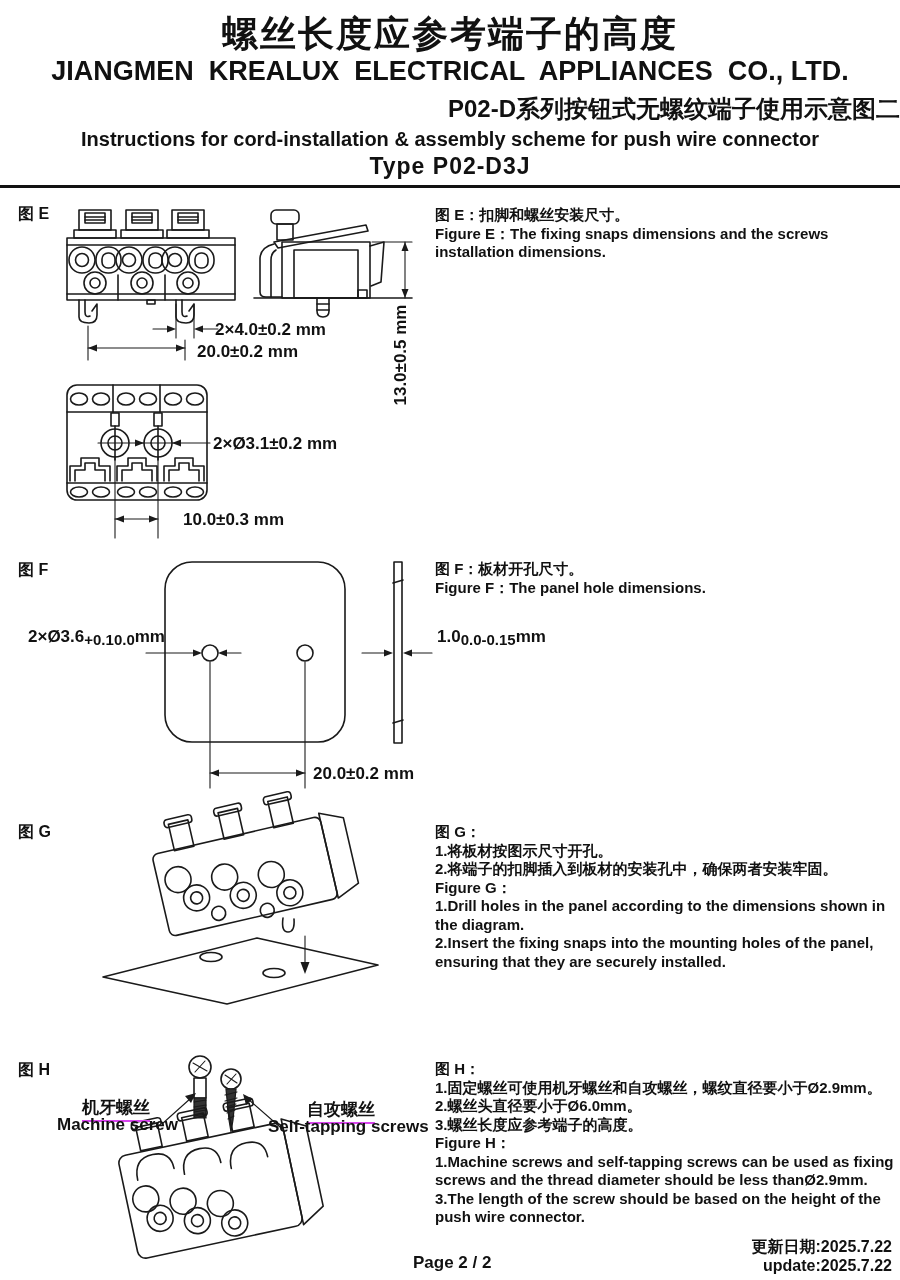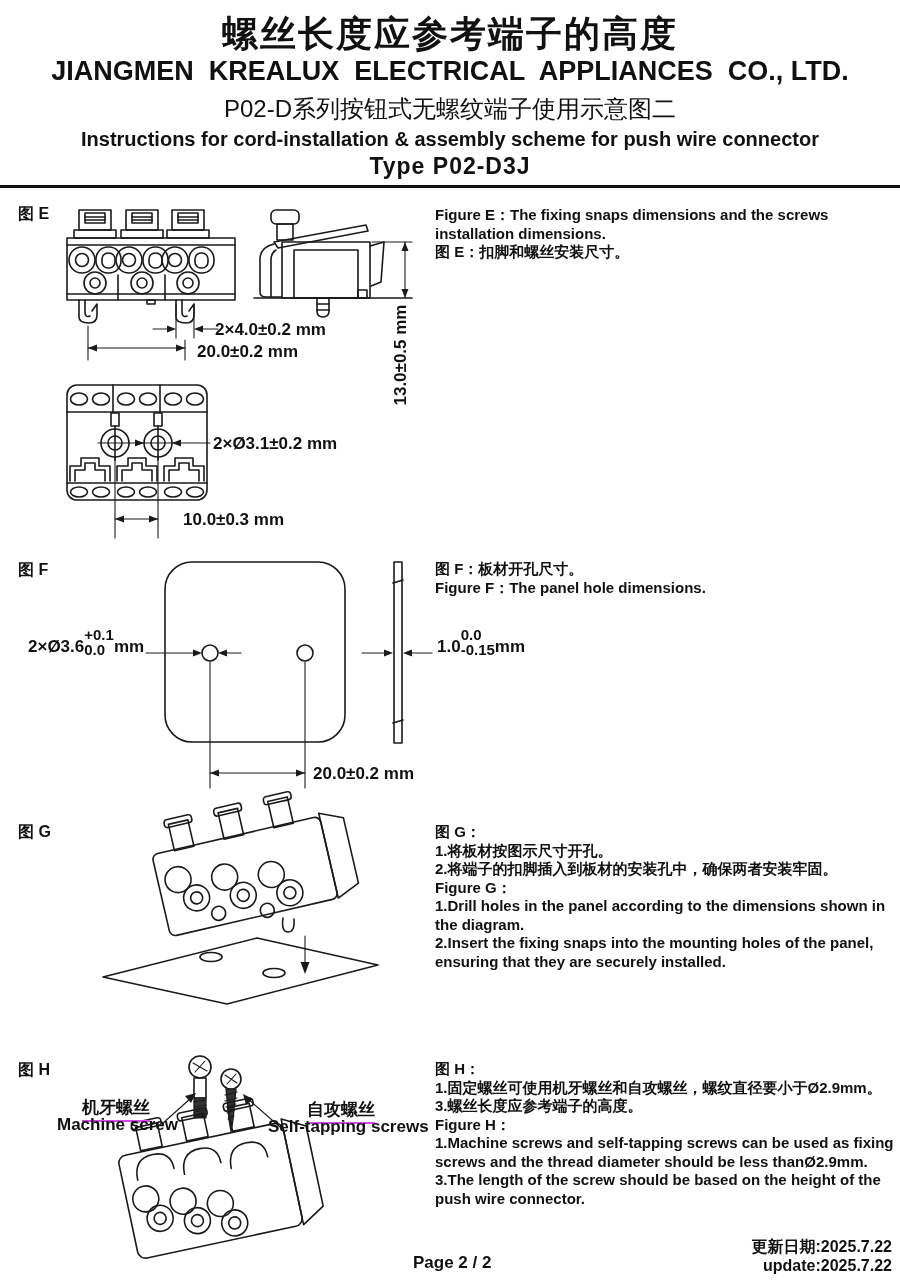--- a/index.html
+++ b/index.html
@@ -4,32 +4,32 @@
 <style>
   html,body{margin:0;padding:0;}
   body{
     width:900px;height:1280px;position:relative;background:#fff;color:#111;
     font-family:"Liberation Sans",sans-serif;overflow:hidden;
   }
   .abs{position:absolute;}
   .ctr{left:0;width:900px;text-align:center;white-space:pre;}
   .h-cn{font-size:36px;font-weight:bold;letter-spacing:2px;}
   .h-en{font-size:27px;font-weight:bold;}
-  .h-scn{font-size:24px;font-weight:normal;}
+  .h-scn{font-size:24px;font-weight:bold;text-align:right;}
   .h-sen{font-size:20px;font-weight:bold;}
   .h-type{font-size:23px;font-weight:bold;letter-spacing:1px;}
   .rule{left:0;top:185px;width:900px;height:3px;background:#111;}
   .tag{font-size:16px;font-weight:bold;white-space:nowrap;}
   .cap{width:462px;font-size:15px;line-height:18.5px;font-weight:bold;}
   .cap div{margin:0;}
   .dim{font-size:17px;font-weight:bold;white-space:nowrap;}
   .dim-sm{font-size:15px;font-weight:bold;line-height:15px;white-space:nowrap;}
   .vtext{width:140px;height:20px;text-align:center;transform:rotate(-90deg);}
   .dimrow{display:flex;align-items:flex-end;}
-  .stack{display:inline-flex;flex-direction:column;align-items:flex-start;text-align:center;}
+  .stack{display:inline-flex;flex-direction:row;align-items:flex-start;text-align:center;}
   .underl{border-bottom:2px solid #d946ef;padding-bottom:1px;}
   .foot{font-size:17px;font-weight:bold;}
   .upd{font-size:16px;font-weight:bold;line-height:19px;text-align:right;white-space:nowrap;margin-left:42px;}
   svg{position:absolute;overflow:visible;}
   svg *{vector-effect:non-scaling-stroke;}
   .ln{stroke:#1a1a1a;stroke-width:1.6;fill:none;stroke-linecap:round;stroke-linejoin:round;}
   .thin{stroke:#1a1a1a;stroke-width:1.1;fill:none;stroke-linecap:round;}
   .ah{fill:#1a1a1a;stroke:none;}
   .dark{fill:#333;stroke:#1a1a1a;stroke-width:1.2;}
 </style>
@@ -178,22 +178,22 @@
   </g>
 </svg>
 
 <div class="abs dim" style="left:215px;top:320px">2×4.0±0.2 mm</div>
 <div class="abs dim" style="left:197px;top:342px">20.0±0.2 mm</div>
 <div class="abs dim vtext" style="left:331px;top:345px">13.0±0.5 mm</div>
 <div class="abs dim" style="left:213px;top:434px">2×Ø3.1±0.2 mm</div>
 <div class="abs dim" style="left:183px;top:510px">10.0±0.3 mm</div>
 
 <div class="abs cap" style="left:435px;top:206px">
+  <div>图 E：扣脚和螺丝安装尺寸。</div>
   <div>Figure E：The fixing snaps dimensions and the screws installation dimensions.</div>
-  <div>图 E：扣脚和螺丝安装尺寸。</div>
 </div>
 
 <div class="abs tag" style="left:18px;top:560px">图 F</div>
 
 <svg style="left:0px;top:555px" width="560" height="245" viewBox="0 0 560 245">
   <g class="ln">
     <rect x="165" y="7" width="180" height="180" rx="27"></rect>
     <circle cx="210" cy="98" r="8"></circle>
       <circle cx="305" cy="98" r="8"></circle>
   </g>
@@ -351,20 +351,21 @@
 </svg>
 
 <div class="abs dim underl" style="left:82px;top:1096px">机牙螺丝</div>
 <div class="abs dim" style="left:57px;top:1115px">Machine screw</div>
 <div class="abs dim underl" style="left:307px;top:1098px">自攻螺丝</div>
 <div class="abs dim" style="left:268px;top:1117px">Self-tapping screws</div>
 
 <div class="abs cap" style="left:435px;top:1060px">
   <div>图 H：</div>
   <div>1.固定螺丝可使用机牙螺丝和自攻螺丝，螺纹直径要小于Ø2.9mm。</div>
+  <div>2.螺丝头直径要小于Ø6.0mm。</div>
   <div>3.螺丝长度应参考端子的高度。</div>
   <div>Figure H：</div>
   <div>1.Machine screws and self-tapping screws can be used as fixing screws and the thread diameter should be less thanØ2.9mm.</div>
   <div>3.The length of the screw should be based on the height of the push wire connector.</div>
 </div>
 
 <div class="abs foot" style="left:413px;top:1253px">Page 2 / 2</div>
 <div class="abs upd" style="right:8px;top:1237px">
   <div>更新日期:2025.7.22</div>
   <div>update:2025.7.22</div>

